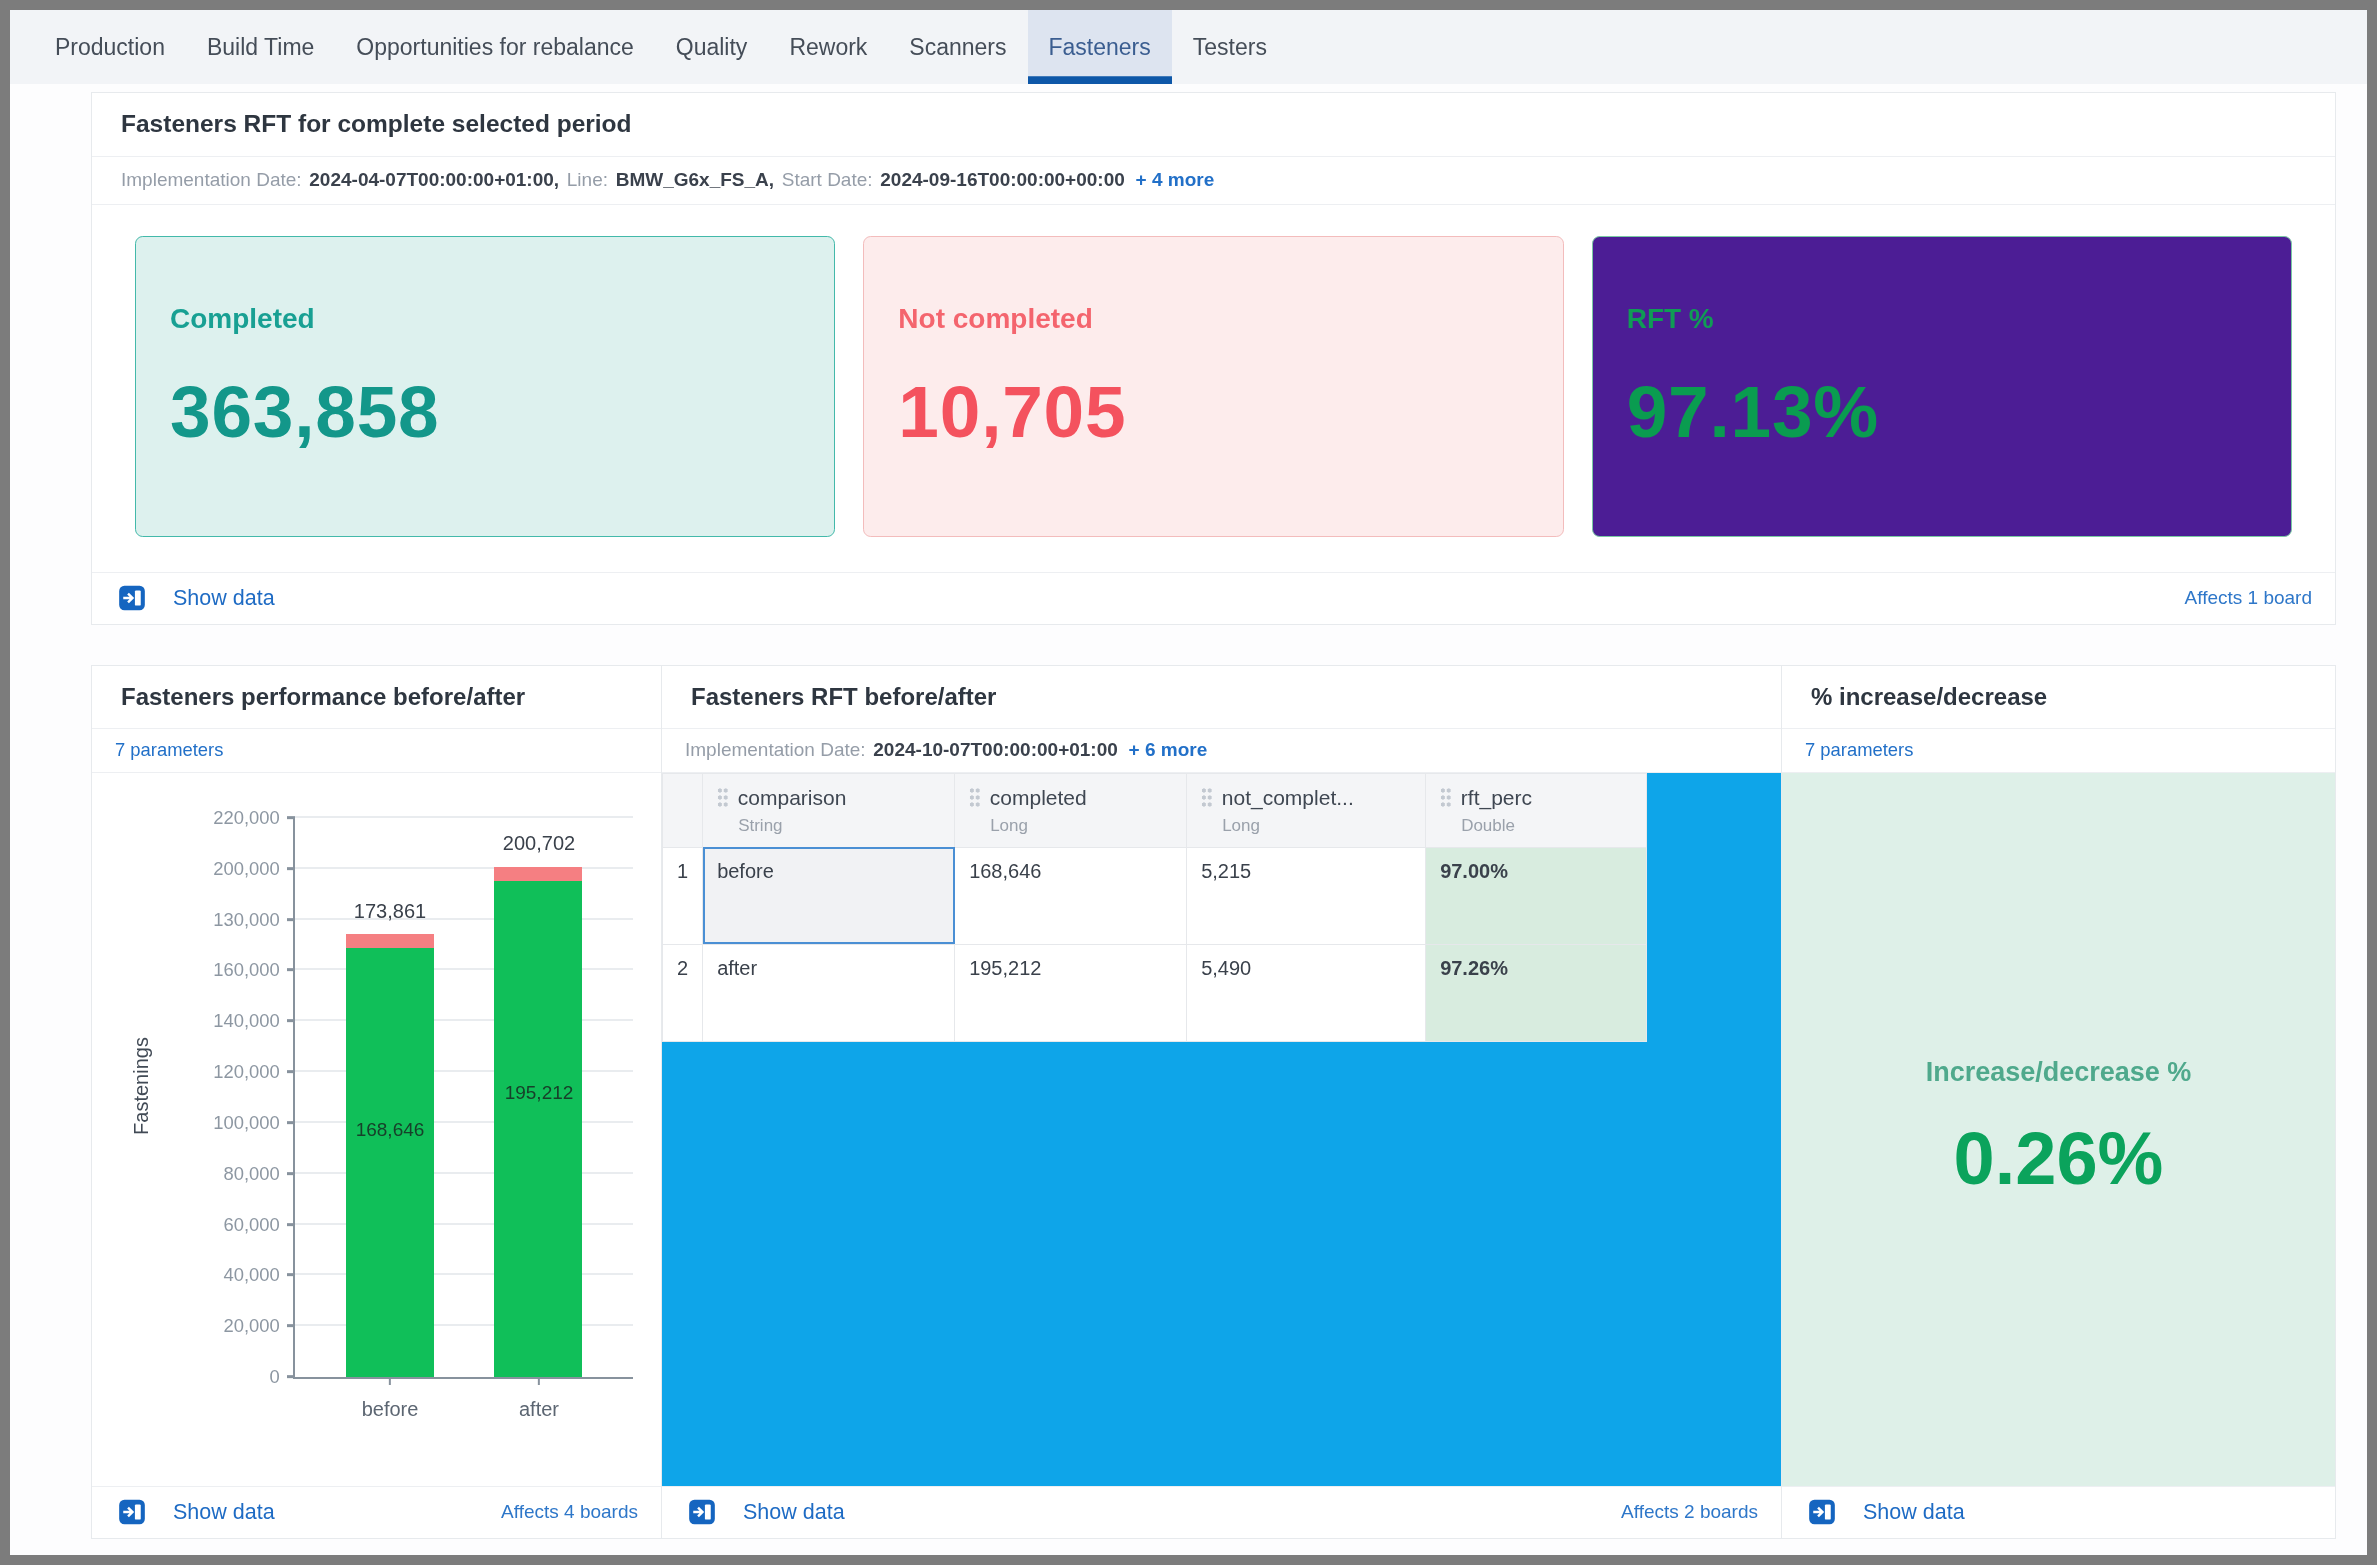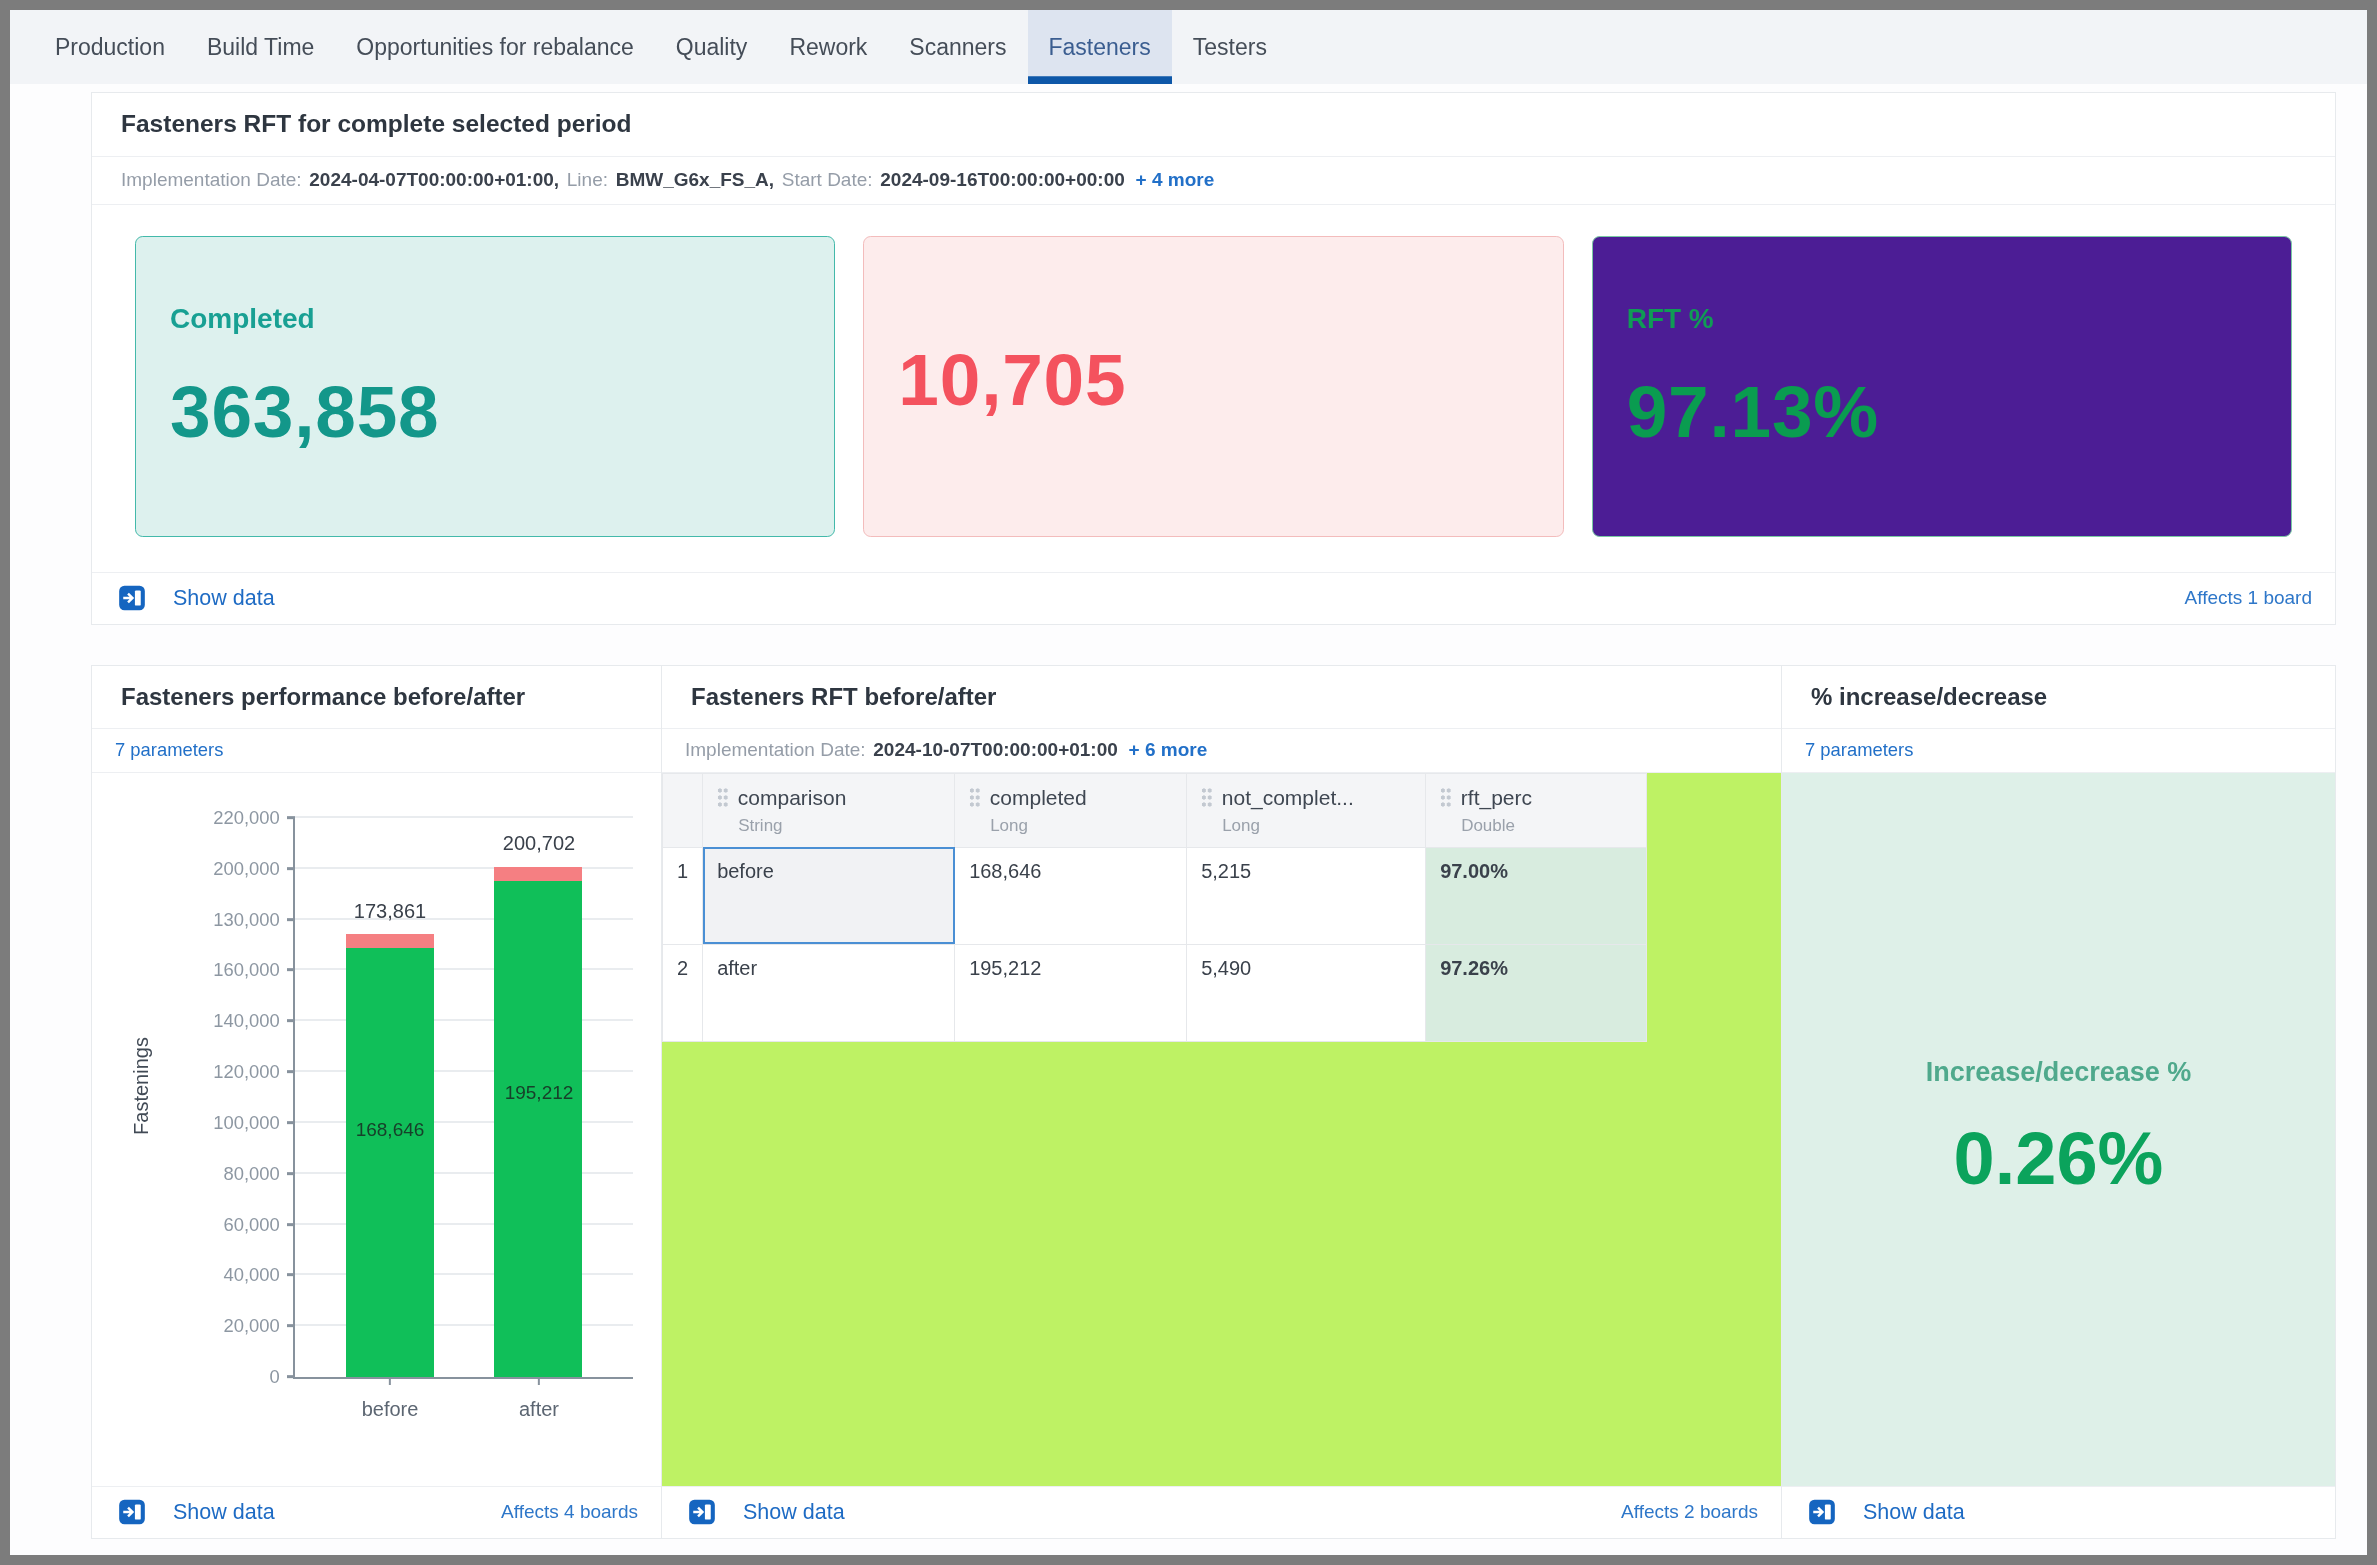--- a/index.html
+++ b/index.html
@@ -45,21 +45,21 @@
   
   .bottom { display:flex; margin-top:40px; border:0.8px solid #e7eaed; background:#fff; height:874px; }
   .panel { display:flex; flex-direction:column; }
   .panel + .panel { border-left:0.8px solid #e7eaed; }
   .panel-left  { width:569px; }
   .panel-mid   { flex:1; }
   .panel-right { width:554px; }
   .panel .title-row { height:63px; font-size:24px; }
   .panel .param-row { min-height:44px; padding:3.1px 23px; }
   .panel-body { flex:1; position:relative; overflow:hidden; }
-  .panel-mid .panel-body { background:#bef264; }
+  .panel-mid .panel-body { background:#0ea5e9; }
 
   
   .chart-box { position:absolute; inset:0; }
   .ylab { position:absolute; left:49px; top:44%; transform:translate(-50%,-50%) rotate(-90deg);
           font-size:20px; color:#414a55; }
   .plot { position:absolute; left:201px; top:44px; right:28px; bottom:107px;
           border-left:2.3px solid #87929d; border-bottom:2.3px solid #87929d; }
   .gridline { position:absolute; left:0; right:0; height:1.5px; background:#e9ecef; }
   .ytick { position:absolute; right:calc(100% + 15.3px); transform:translateY(50%);
            font-size:18.4px; color:#8d97a2; white-space:nowrap; }
@@ -121,20 +121,21 @@
         <span class="param-val">2024-09-16T00:00:00+00:00</span>
         <span class="param-more">+ 4 more</span>
       </div>
 
       <div class="stats">
         <div class="stat teal">
           <div class="stat-label">Completed</div>
           <div class="stat-value">363,858</div>
         </div>
         <div class="stat red">
+          <div class="stat-label">Not completed</div>
           <div class="stat-value">10,705</div>
         </div>
         <div class="stat green">
           <div class="stat-label">RFT %</div>
           <div class="stat-value">97.13%</div>
         </div>
       </div>
 
       <div class="footer-row">
         <div class="showdata">

